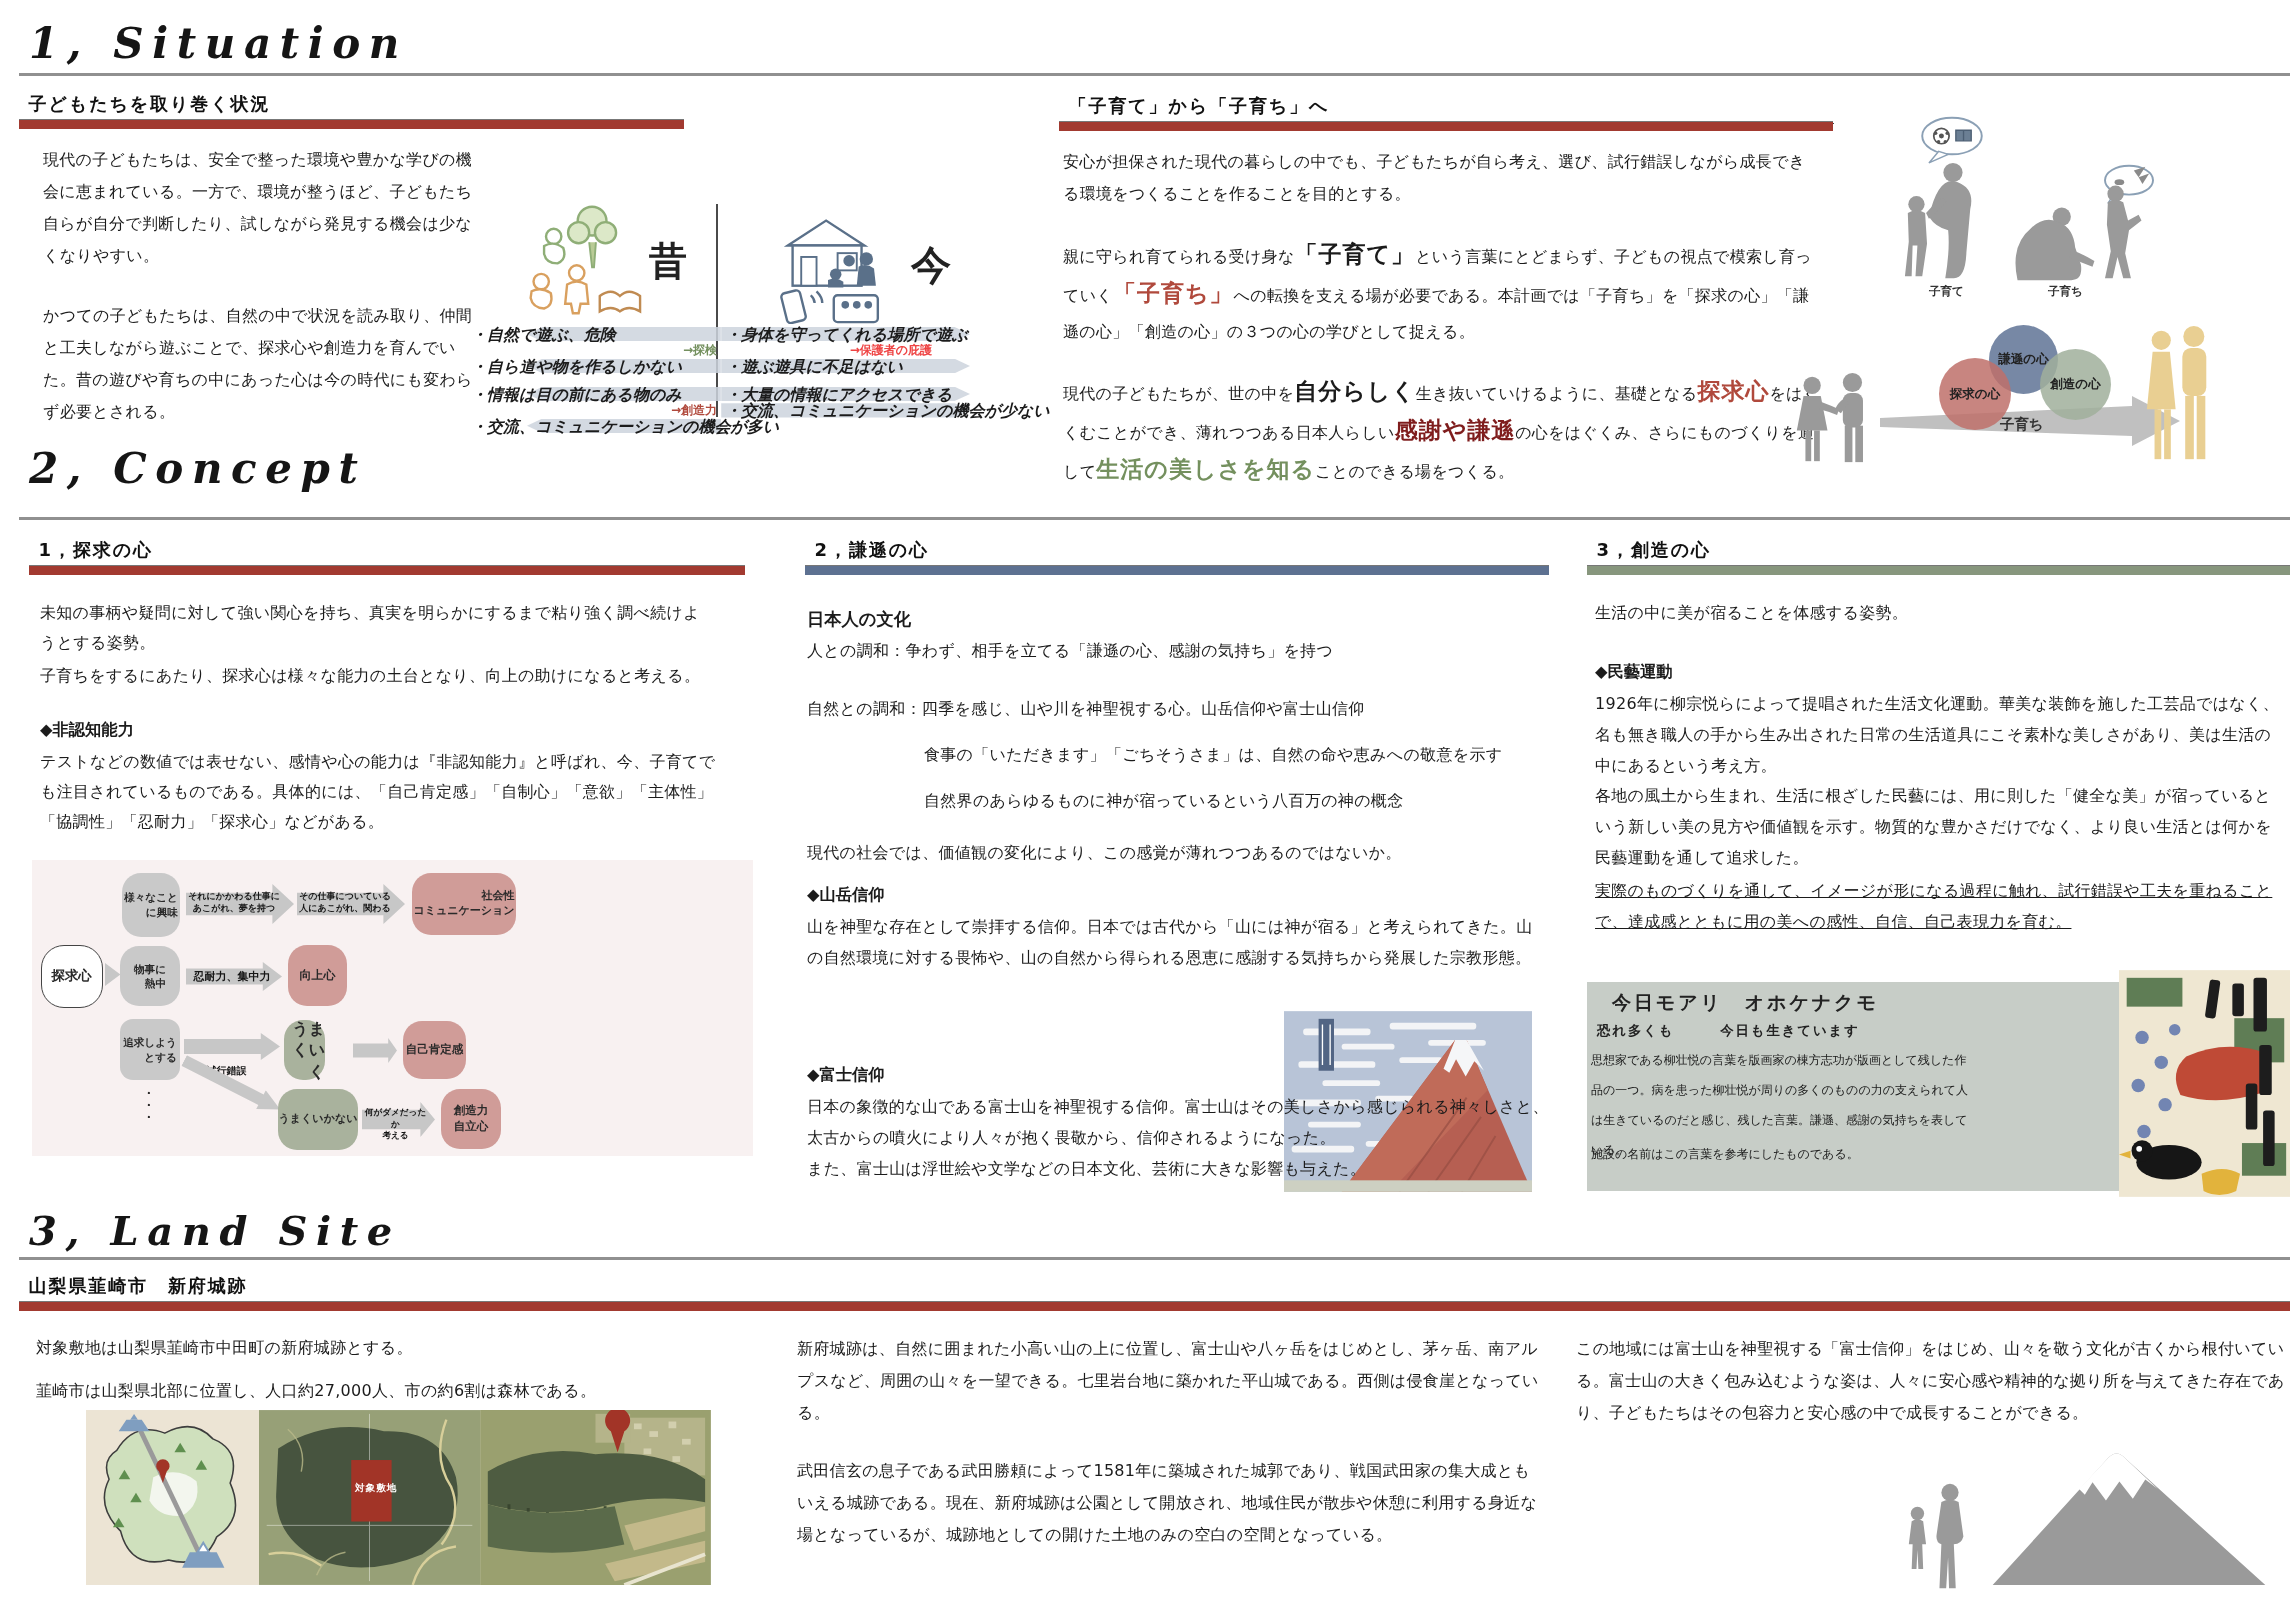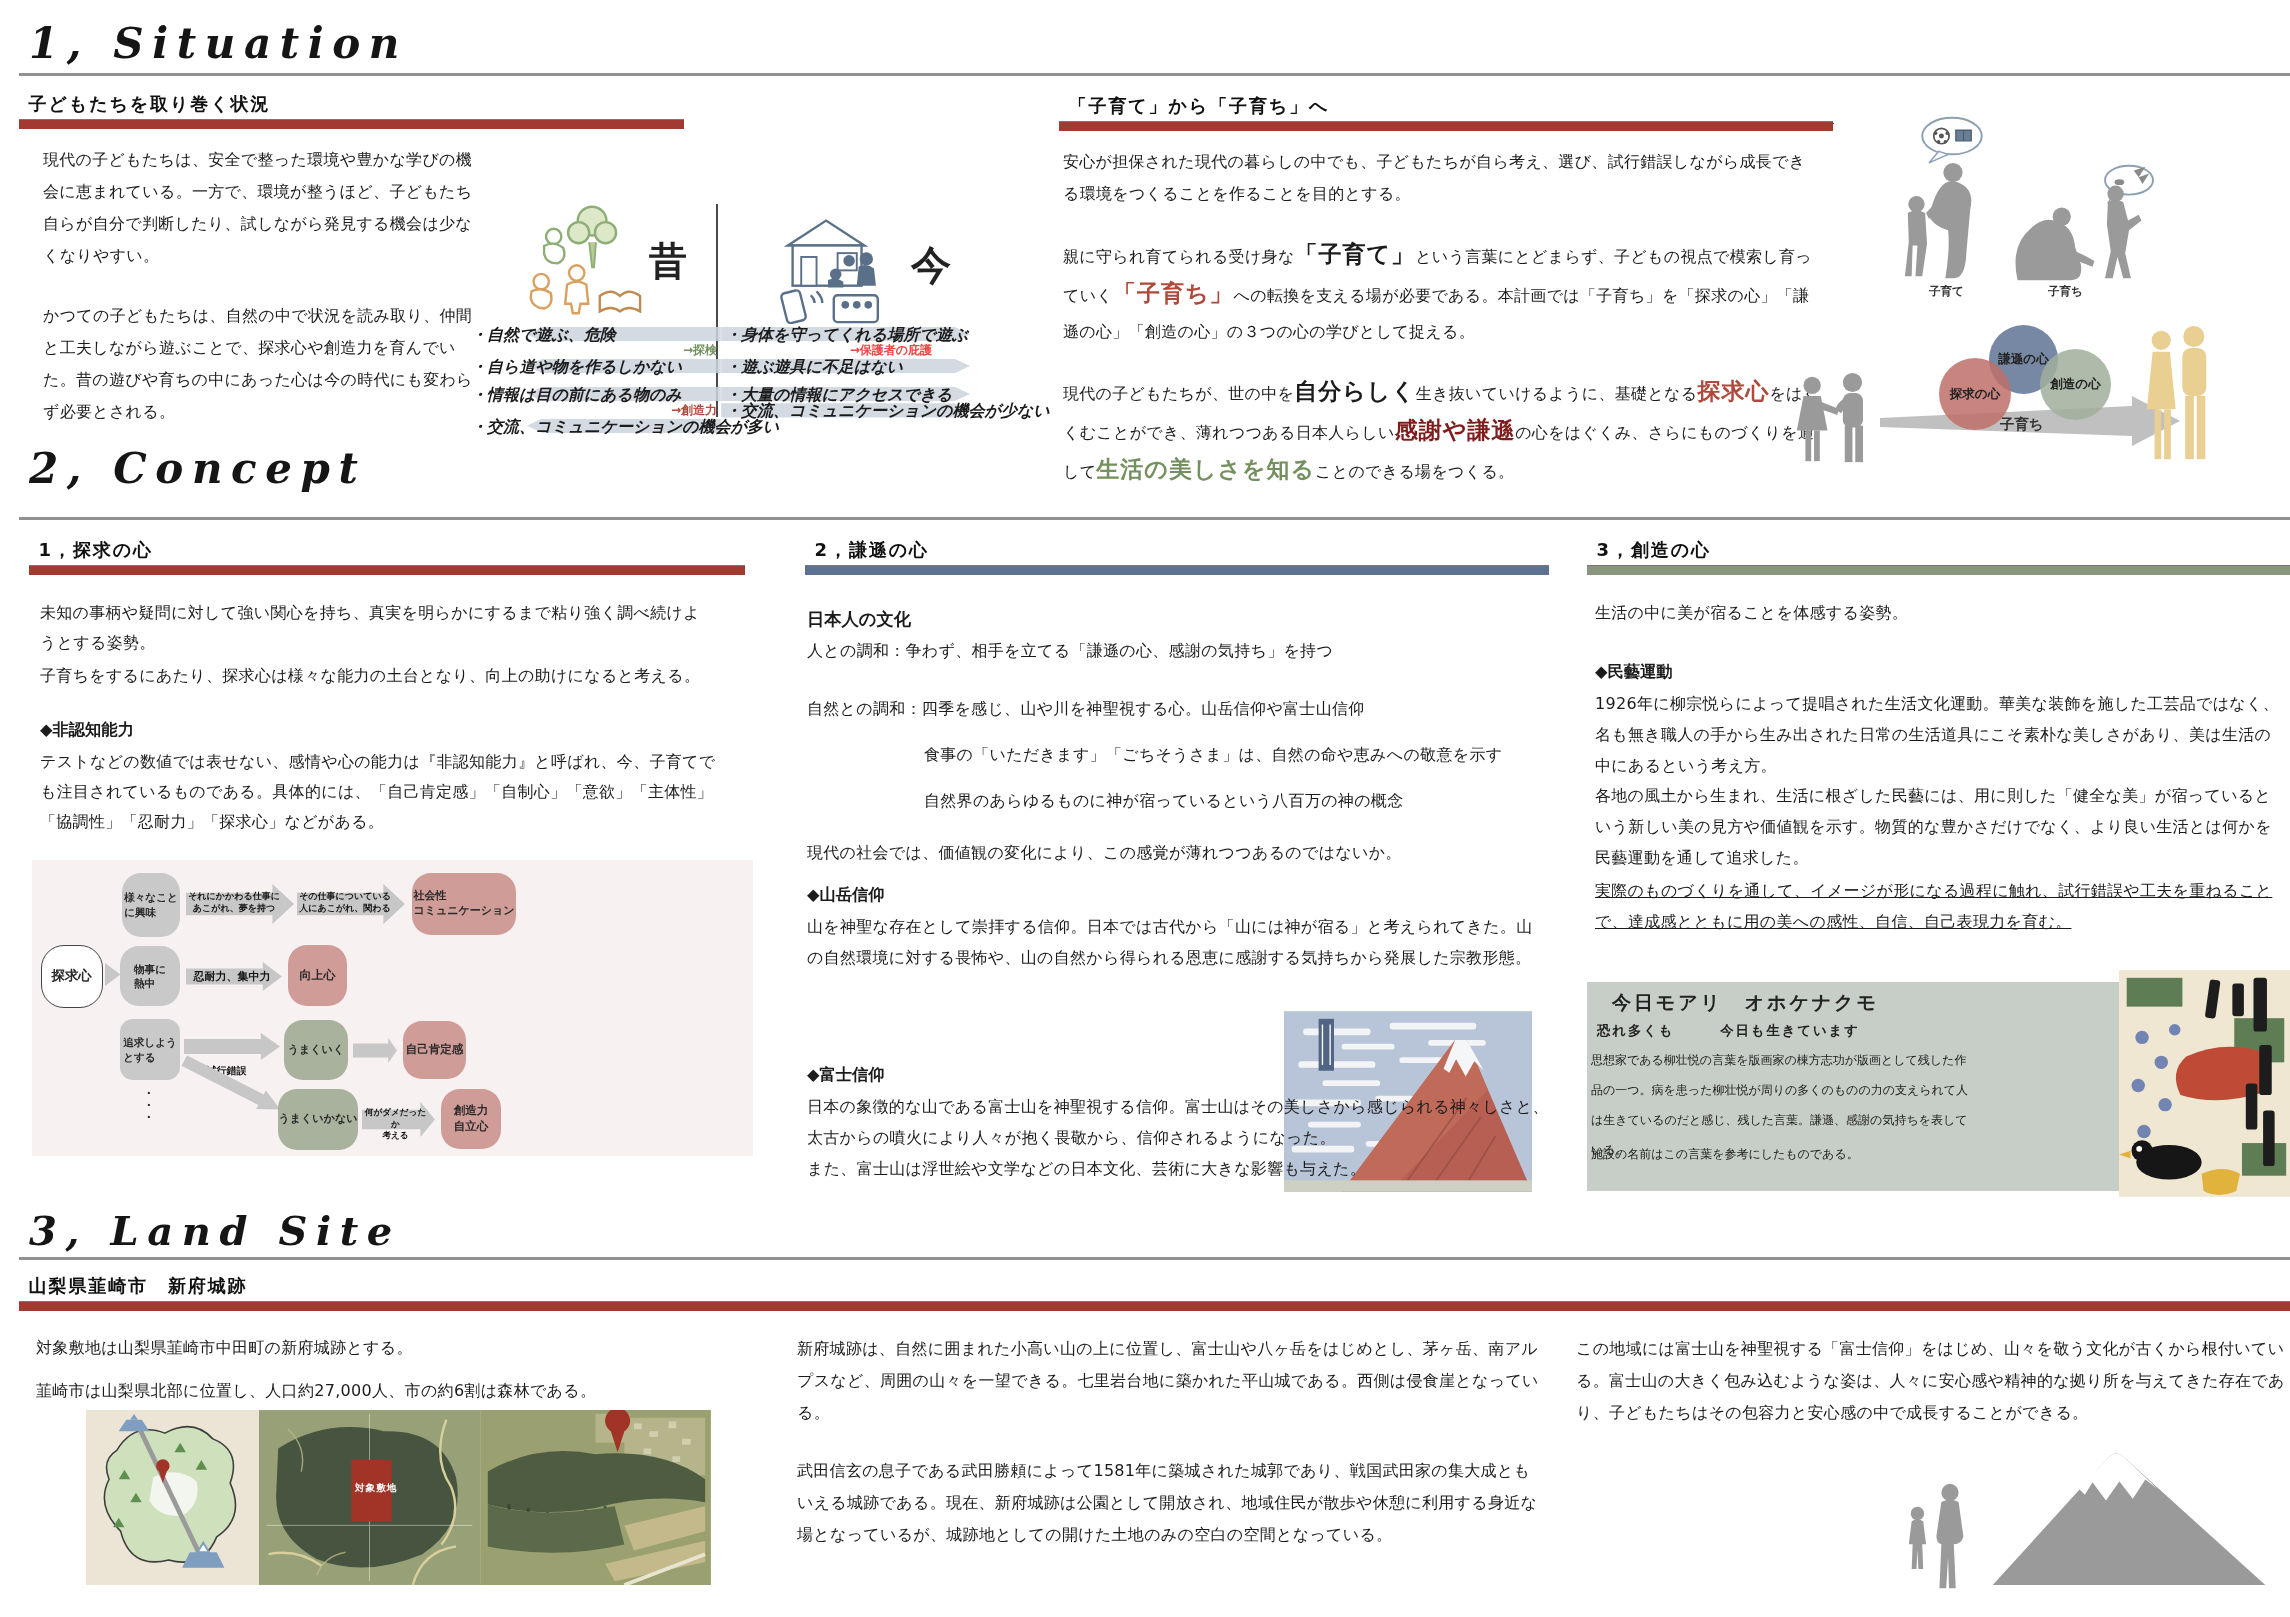--- a/index.html
+++ b/index.html
@@ -38,21 +38,21 @@
   .band{position:absolute;top:0;height:14.4px;background:#ccd4dd;opacity:.85;z-index:0;}
   .band.l{left:56px;right:-3.8px;clip-path:polygon(0 50%,15.4px 0,100% 0,100% 100%,15.4px 100%);}
   .band.r{left:-3.8px;right:-38px;clip-path:polygon(0 0,calc(100% - 15.4px) 0,100% 50%,calc(100% - 15.4px) 100%,0 100%);}
   .s-sub{position:relative;z-index:1;font-size:12px;font-weight:bold;line-height:15.4px;padding-left:13.4px;white-space:nowrap;text-align:right;}
   .c-green{color:#74905e;}
   .c-red{color:#b0493c;}
   .c-blue{color:#ef4444;}
   
   .flow-box{position:absolute;background:#f8f1f1;}
   .fnode{
-    position:absolute;display:flex;align-items:center;justify-content:center;text-align:left;
+    position:absolute;display:flex;align-items:center;justify-content:center;text-align:right;
     white-space:pre-line;border-radius:19px;font-weight:bold;color:#2a2a2a;line-height:1.35;
   }
   .fnode.gray{background:#c9c9c9;}
   .fnode.pink{background:#d09c98;}
   .fnode.grn{background:#a9b29d;}
   .fnode.start{background:#fff;border:1.9px solid #444;border-radius:23px;}
   .farrow{position:absolute;background:#c7c7c7;clip-path:polygon(0 22%,80% 22%,80% 0,100% 50%,80% 100%,80% 78%,0 78%);}
   .ftri{position:absolute;background:#c7c7c7;clip-path:polygon(0 0,100% 50%,0 100%);}
   .farrow.diag{transform:rotate(27deg);transform-origin:0 50%;}
   .flabel{position:absolute;font-weight:bold;text-align:center;white-space:pre-line;color:#161616;line-height:1.35;}
@@ -252,21 +252,21 @@
 コミュニケーション</div>
 
   <div class="farrow" style="left:154px;top:102px;width:96px;height:29px;"></div>
   <div class="flabel" style="left:156px;top:110px;width:88px;font-size:11px;">忍耐力、集中力</div>
   <div class="fnode pink" style="left:256px;top:85px;width:59px;height:61px;font-size:12px;">向上心</div>
 
   <div class="farrow" style="left:152px;top:173px;width:96px;height:27px;"></div>
   <div class="flabel" style="left:161px;top:204px;width:67px;font-size:10px;">試行錯誤</div>
   <div class="farrow diag" style="left:152px;top:190px;width:108px;height:21px;"></div>
 
-  <div class="fnode grn" style="left:252px;top:160px;width:64px;height:60px;font-size:11px;">うまくいく</div>
+  <div class="fnode grn" style="left:252px;top:160px;width:41px;height:60px;font-size:16px;">うまくいく</div>
   <div class="farrow" style="left:321px;top:178px;width:44px;height:25px;"></div>
   <div class="fnode pink" style="left:371px;top:161px;width:63px;height:58px;font-size:11.5px;">自己肯定感</div>
 
   <div class="fnode grn" style="left:246px;top:229px;width:80px;height:61px;font-size:11px;">うまくいかない</div>
   <div class="farrow" style="left:330px;top:242px;width:73px;height:35px;"></div>
   <div class="flabel" style="left:329px;top:247px;width:69px;font-size:8.6px;">何がダメだったか
 考える</div>
   <div class="fnode pink" style="left:409px;top:229px;width:60px;height:60px;font-size:11.5px;">創造力
 自立心</div>
 </div>

